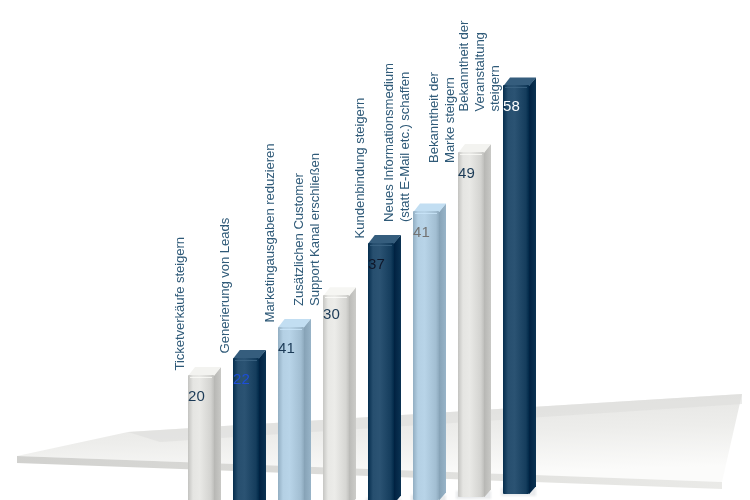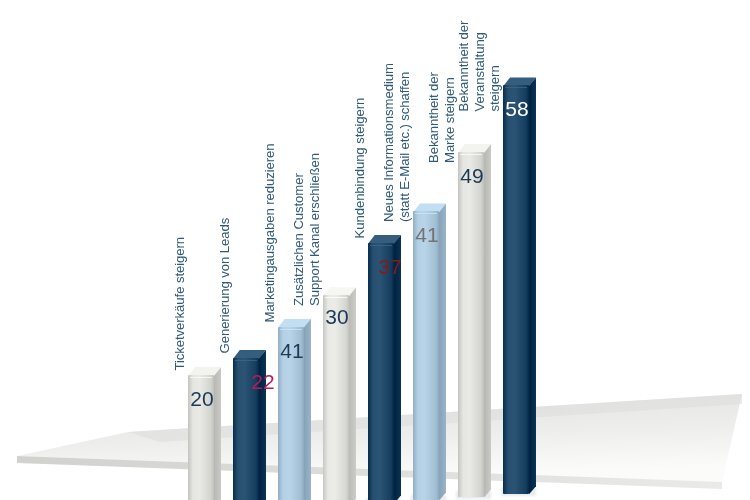--- a/index.html
+++ b/index.html
@@ -59,22 +59,22 @@
   }
   
   .bar-top {
     position: absolute;
   }
 
   .bar-value {
     position: absolute;
     left: 0;
     width: 100%;
-    text-align: right;
-    font-size: 21px;
+    text-align: left;
+    font-size: 15px;
     font-family: "Liberation Sans", sans-serif;
     letter-spacing: 0.2px;
     user-select: none;
   }
 
   .bar-label {
     position: absolute;
     transform-origin: left bottom;
     transform: rotate(-90deg);
     white-space: pre;
@@ -126,21 +126,21 @@
         <div class="bar-face" style="left: 4px; top: 375px; width: 26px; height: 141px; bottom: auto; background: linear-gradient(90deg, rgb(195, 195, 192) 0px, rgb(229, 229, 226) 5px, rgb(233, 233, 230) 45%, rgb(211, 211, 208) 88%, rgb(191, 191, 188) 100%);"></div>
         <div style="position: absolute; left: 6px; top: 377px; width: 22px; height: 1px; background: rgb(251, 251, 248); opacity: 0.8;"></div>
         <div class="bar-value" style="top: 387px; left: 4px; width: 26px; color: rgb(27, 58, 86);">20</div>
         <div class="bar-label" style="color: rgb(47, 90, 120); left: 3px; top: 355px;">Ticketverkäufe steigern</div>
       </div>
       <div class="bar-group" style="left: 229px; top: 0px; width: 41px; height: 500px; bottom: auto;">
         <div class="bar-side" style="left: 30px; top: 349.8px; width: 7px; height: 163.1px; bottom: auto; background: linear-gradient(90deg, rgb(0, 33, 65), rgb(11, 51, 83)); clip-path: polygon(0px 8px, 100% 0px, 100% calc(100% - 8px), 0px 100%);"></div>
         <div class="bar-top" style="left: 4px; top: 349.8px; width: 33px; height: 9px; background: rgb(53, 93, 125); clip-path: polygon(0px 100%, 7px 0px, 100% 0px, calc(100% - 7px) 100%);"></div>
         <div class="bar-face" style="left: 4px; top: 357.8px; width: 26px; height: 155.1px; bottom: auto; background: linear-gradient(90deg, rgb(5, 45, 77) 0px, rgb(39, 79, 111) 5px, rgb(43, 83, 115) 45%, rgb(21, 61, 93) 88%, rgb(1, 41, 73) 100%);"></div>
         <div style="position: absolute; left: 6px; top: 359.8px; width: 22px; height: 1px; background: rgb(61, 101, 133); opacity: 0.8;"></div>
-        <div class="bar-value" style="top: 369.8px; left: 20px; width: 26px; color: #be185d;">22</div>
+        <div class="bar-value" style="top: 369.8px; left: 4px; width: 26px; color: #1d4ed8;">22</div>
         <div class="bar-label" style="color: rgb(47, 90, 120); left: 3px; top: 337.8px;">Generierung von Leads</div>
       </div>
       <div class="bar-group" style="left: 274px; top: 0px; width: 41px; height: 500px; bottom: auto;">
         <div class="bar-side" style="left: 30px; top: 318.5px; width: 7px; height: 191.3px; bottom: auto; background: linear-gradient(90deg, rgb(134, 162, 182), rgb(152, 180, 200)); clip-path: polygon(0px 8px, 100% 0px, 100% calc(100% - 8px), 0px 100%);"></div>
         <div class="bar-top" style="left: 4px; top: 318.5px; width: 33px; height: 9px; background: rgb(194, 222, 242); clip-path: polygon(0px 100%, 7px 0px, 100% 0px, calc(100% - 7px) 100%);"></div>
         <div class="bar-face" style="left: 4px; top: 326.5px; width: 26px; height: 183.3px; bottom: auto; background: linear-gradient(90deg, rgb(146, 174, 194) 0px, rgb(180, 208, 228) 5px, rgb(184, 212, 232) 45%, rgb(162, 190, 210) 88%, rgb(142, 170, 190) 100%);"></div>
         <div style="position: absolute; left: 6px; top: 328.5px; width: 22px; height: 1px; background: rgb(202, 230, 250); opacity: 0.8;"></div>
         <div class="bar-value" style="top: 338.5px; left: 4px; width: 26px; color: rgb(27, 58, 86);">41</div>
         <div class="bar-label" style="color: rgb(47, 90, 120); left: 3px; top: 306.5px;">Marketingausgaben reduzieren</div>
       </div>
@@ -152,21 +152,21 @@
         <div class="bar-value" style="top: 305px; left: 4px; width: 26px; color: rgb(27, 58, 86);">30</div>
         <div class="bar-label" style="color: rgb(47, 90, 120); left: 3px; top: 275.2px;">Zusätzlichen Customer
 Support Kanal erschließen</div>
       </div>
       <div class="bar-group" style="left: 364px; top: 0px; width: 41px; height: 500px; bottom: auto;">
         <div class="shadow-strip" style="left: 2px; top: 497.6px; width: 35px; height: 8px; bottom: auto;"></div>
         <div class="bar-side" style="left: 30px; top: 234.75px; width: 7px; height: 268.85px; bottom: auto; background: linear-gradient(90deg, rgb(0, 33, 65), rgb(11, 51, 83)); clip-path: polygon(0px 8px, 100% 0px, 100% calc(100% - 8px), 0px 100%);"></div>
         <div class="bar-top" style="left: 4px; top: 234.75px; width: 33px; height: 9px; background: rgb(53, 93, 125); clip-path: polygon(0px 100%, 7px 0px, 100% 0px, calc(100% - 7px) 100%);"></div>
         <div class="bar-face" style="left: 4px; top: 242.75px; width: 26px; height: 260.85px; bottom: auto; background: linear-gradient(90deg, rgb(5, 45, 77) 0px, rgb(39, 79, 111) 5px, rgb(43, 83, 115) 45%, rgb(21, 61, 93) 88%, rgb(1, 41, 73) 100%);"></div>
         <div style="position: absolute; left: 6px; top: 244.75px; width: 22px; height: 1px; background: rgb(61, 101, 133); opacity: 0.8;"></div>
-        <div class="bar-value" style="top: 254.75px; left: 4px; width: 26px; color: #7f1d1d; padding-left: 8px;">37</div>
+        <div class="bar-value" style="top: 254.75px; left: 4px; width: 26px; color: #0f172a;">37</div>
         <div class="bar-label" style="color: rgb(47, 90, 120); left: 3px; top: 222.75px;">Kundenbindung steigern</div>
       </div>
       <div class="bar-group" style="left: 409px; top: 0px; width: 41px; height: 500px; bottom: auto;">
         <div class="shadow-strip" style="left: 2px; top: 494.5px; width: 35px; height: 8px; bottom: auto;"></div>
         <div class="bar-side" style="left: 30px; top: 203.45px; width: 7px; height: 297.05px; bottom: auto; background: linear-gradient(90deg, rgb(134, 162, 182), rgb(152, 180, 200)); clip-path: polygon(0px 8px, 100% 0px, 100% calc(100% - 8px), 0px 100%);"></div>
         <div class="bar-top" style="left: 4px; top: 203.45px; width: 33px; height: 9px; background: rgb(194, 222, 242); clip-path: polygon(0px 100%, 7px 0px, 100% 0px, calc(100% - 7px) 100%);"></div>
         <div class="bar-face" style="left: 4px; top: 211.45px; width: 26px; height: 289.05px; bottom: auto; background: linear-gradient(90deg, rgb(146, 174, 194) 0px, rgb(180, 208, 228) 5px, rgb(184, 212, 232) 45%, rgb(162, 190, 210) 88%, rgb(142, 170, 190) 100%);"></div>
         <div style="position: absolute; left: 6px; top: 213.45px; width: 22px; height: 1px; background: rgb(202, 230, 250); opacity: 0.8;"></div>
         <div class="bar-value" style="top: 223.45px; left: 4px; width: 26px; color: #737373;">41</div>
         <div class="bar-label" style="color: rgb(47, 90, 120); left: 3px; top: 191.45px;">Neues Informationsmedium

